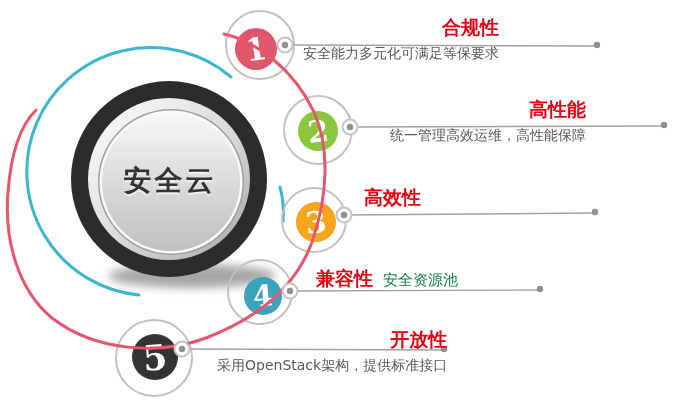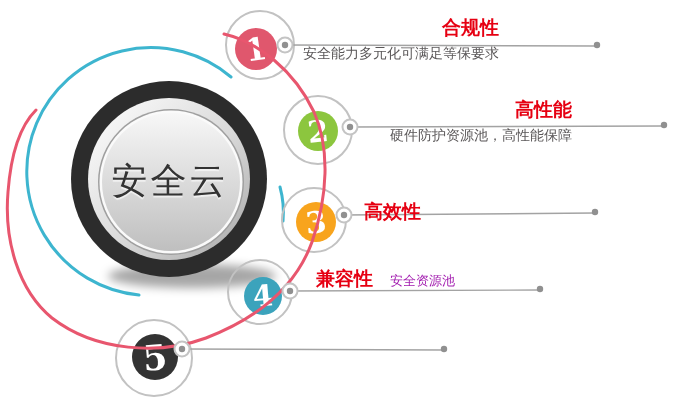--- a/index.html
+++ b/index.html
@@ -11,28 +11,28 @@
   .num{
     fill:#ffffff;font-weight:bold;
     font-family:"DejaVu Serif","Liberation Serif",serif;
     text-anchor:middle;
   }
   .item{position:absolute;white-space:nowrap;line-height:1;text-align:right;}
   .item .t{
     font-size:19px;font-weight:bold;color:#e60012;line-height:23px;display:inline-block;
   }
   .item .suffix{
-    font-size:13px;font-weight:normal;color:#a21caf;margin-left:17px;display:inline-block;
+    font-size:15px;font-weight:normal;color:#15803d;margin-left:10px;display:inline-block;
   }
   .item .d{
     font-size:14px;color:#5a5758;line-height:22px;margin-top:3px;
   }
   .center-label{
     position:absolute;left:170px;top:181px;transform:translate(-50%,-50%);
-    font-size:36px;font-weight:normal;color:#333333;letter-spacing:3px;
+    font-size:28px;font-weight:bold;color:#333333;letter-spacing:3px;
     text-shadow:0 2px 1px rgba(255,255,255,0.65);
   }
 </style>
 </head>
 <body>
 
 <div class="stage">
 
   <svg width="700" height="410" viewBox="0 0 700 410">
     <defs>
@@ -121,27 +121,31 @@
 
   <div class="center-label">安全云</div>
 
   <div class="item" style="left:303px;top:16px;">
     <div><span class="t">合规性</span></div>
     <div class="d">安全能力多元化可满足等保要求</div>
   </div>
 
   <div class="item" style="left:390px;top:98px;">
     <div><span class="t">高性能</span></div>
-    <div class="d">硬件防护资源池，高性能保障</div>
+    <div class="d">统一管理高效运维，高性能保障</div>
   </div>
 
-  <div class="item" style="left:364px;top:200px;">
+  <div class="item" style="left:364px;top:186px;">
     <div><span class="t">高效性</span></div>
   </div>
 
   <div class="item" style="left:316px;top:267px;">
     <div>
       <span class="t">兼容性</span><span class="suffix">安全资源池</span>
     </div>
   </div>
 
+  <div class="item" style="left:217px;top:328px;">
+    <div><span class="t">开放性</span></div>
+    <div class="d">采用OpenStack架构，提供标准接口</div>
+  </div>
 
 </div>
 
 </body></html>

